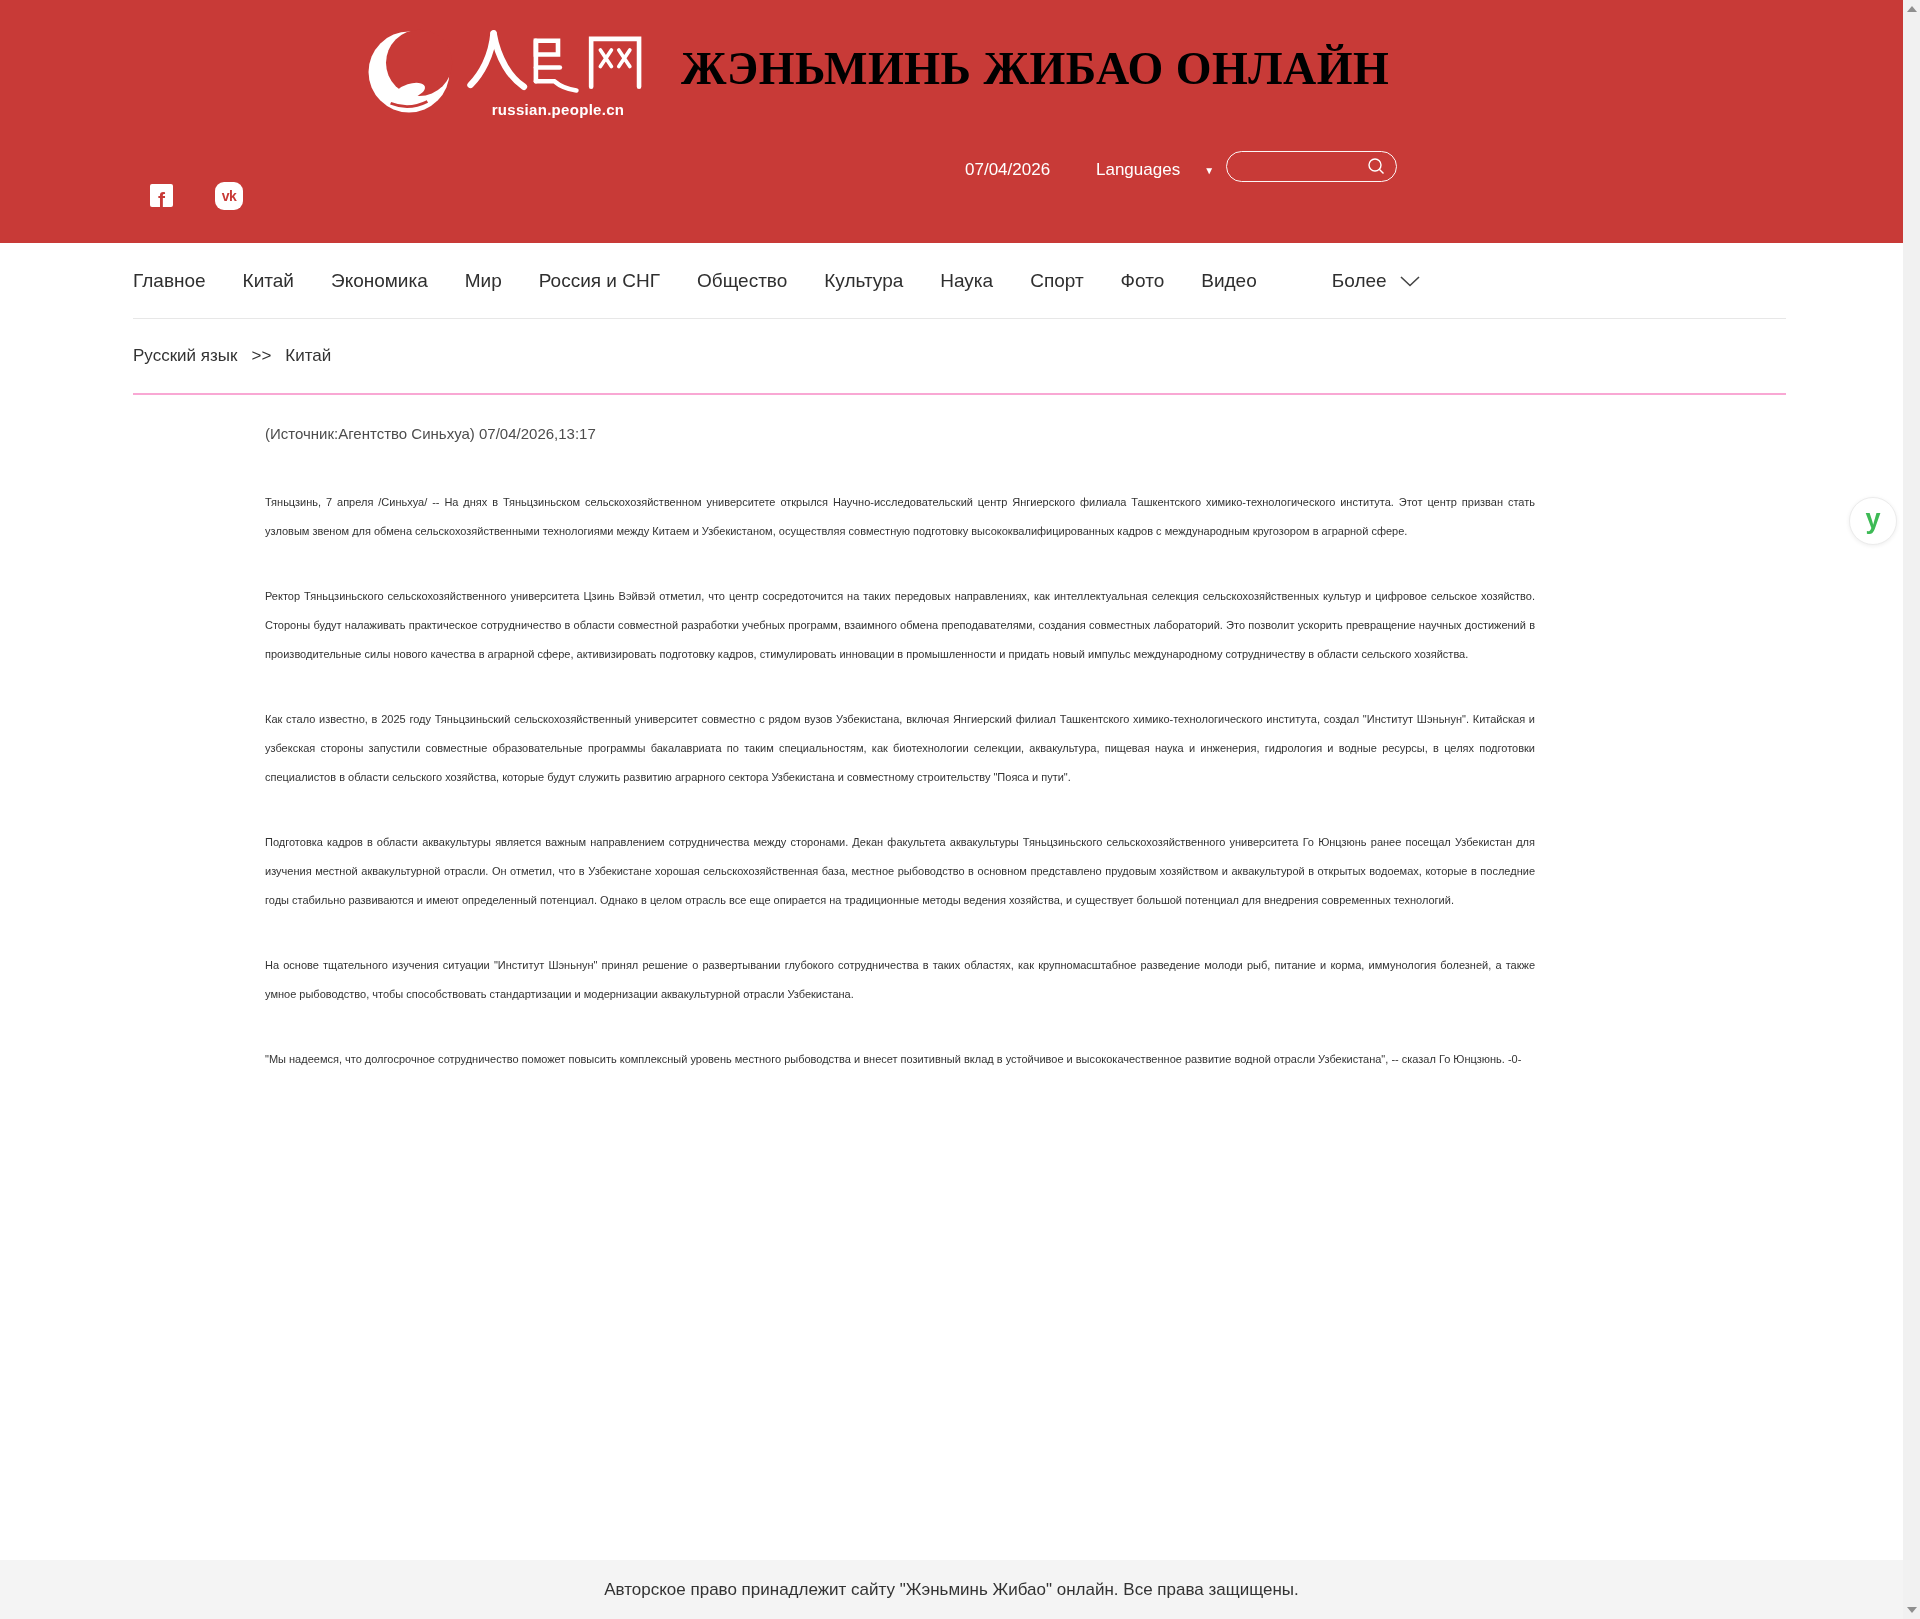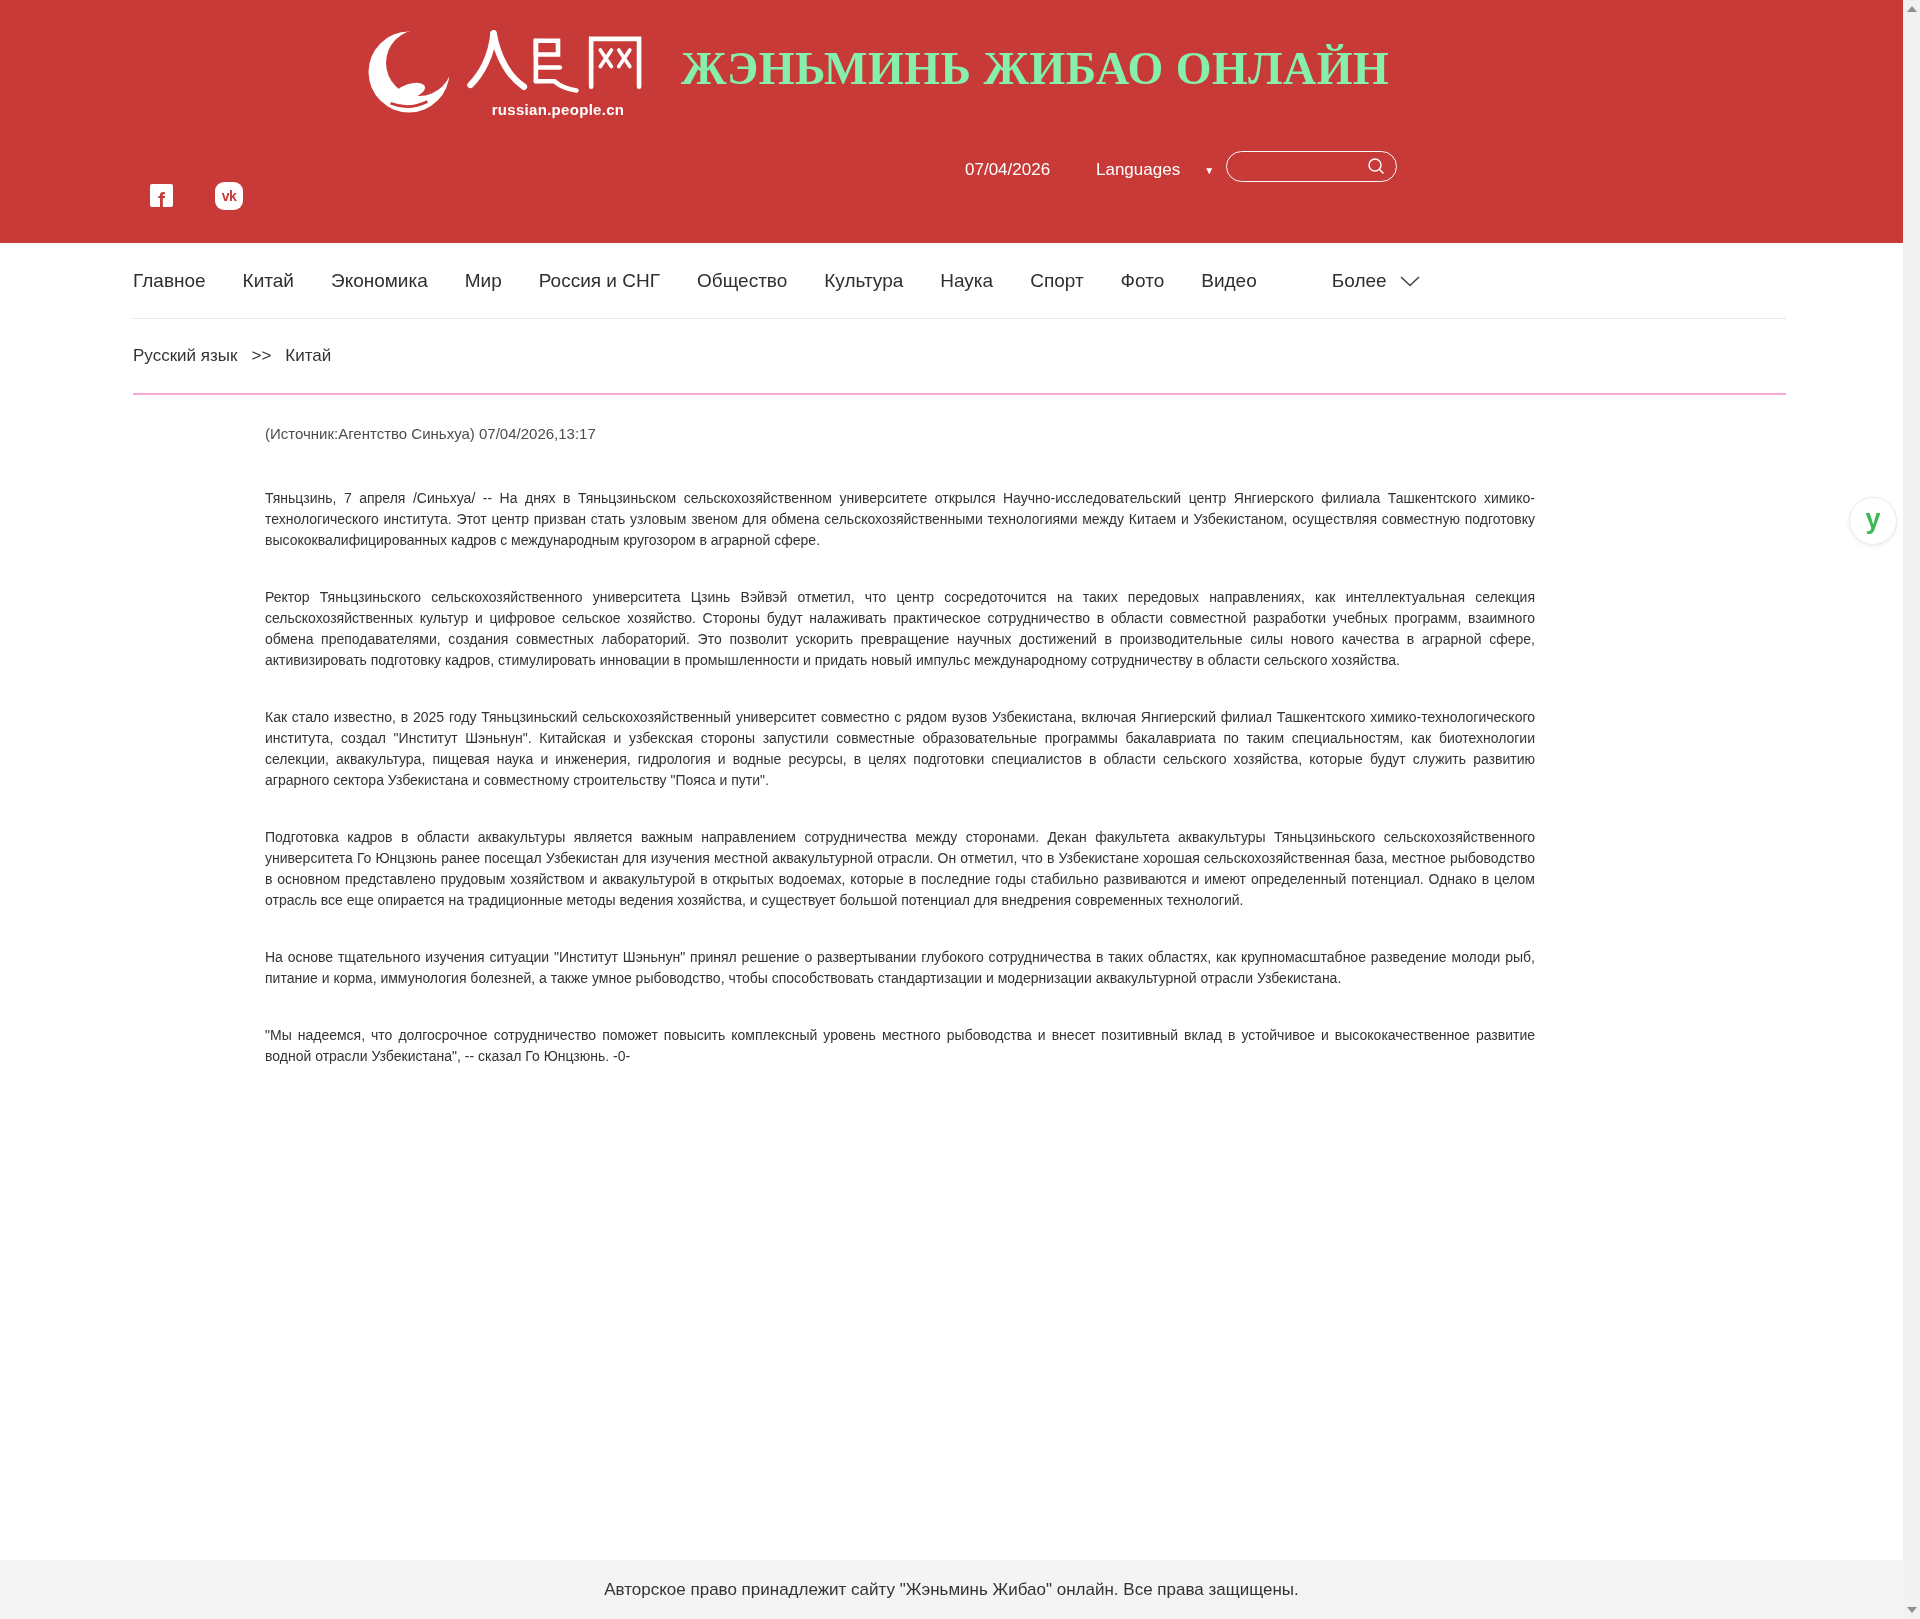--- a/index.html
+++ b/index.html
@@ -27,21 +27,21 @@
 
   
   .site-header { position: relative; height: 243px; background: #c83a37; }
   .logo-row { position: absolute; left: 363px; top: 26px; display: flex; align-items: flex-start; }
   .logo-moon svg { display: block; }
   .logo-text-col { margin-left: 8px; display: flex; flex-direction: column; align-items: center; }
   .logo-url { color: #fff; font-size: 15px; font-weight: bold; letter-spacing: 0.3px; margin-top: 1px; }
   .site-title {
     margin-left: 28px; margin-top: 16px;
     font-family: "Liberation Serif", serif;
-    font-weight: bold; font-size: 46px; color: #86efac;
+    font-weight: bold; font-size: 46px; color: #000000;
     letter-spacing: 0.5px; white-space: nowrap;
   }
   .social-fb {
     position: absolute; left: 150px; top: 184px;
     width: 23px; height: 23px; background: #fff; border-radius: 2px;
     overflow: hidden; display: flex; justify-content: center; cursor: pointer;
   }
   .social-fb span { color: #c83a37; font-weight: bold; font-size: 21px; line-height: 1; margin-top: 5px; }
   .social-vk {
     position: absolute; left: 215px; top: 182px;
@@ -74,21 +74,21 @@
     display: flex; align-items: center; gap: 14px;
     height: 76px; border-bottom: 2px solid #f9a8d4; font-size: 17px; color: #333;
   }
   .crumb-link { cursor: pointer; }
 
   
   .article { margin-left: 132px; width: 1270px; padding-top: 14px; }
   .article-title { font-size: 28px; line-height: 42px; font-weight: bold; color: #262626; max-width: 900px; }
   .article-source { margin-top: 16px; font-size: 15px; color: #4d4d4d; }
   .article-body { margin-top: 46px; }
-  .article-body p { font-size: 14px; line-height: 21px; text-align: justify; margin-bottom: 36px; color: #333; }
+  .article-body p { font-size: 11px; line-height: 29px; text-align: justify; margin-bottom: 36px; color: #333; }
 
   
   .float-widget {
     position: absolute; left: 1849px; top: 497px;
     width: 48px; height: 48px; border-radius: 50%;
     background: #fff; border: 1px solid #ececec;
     box-shadow: 0 1px 4px rgba(0,0,0,0.07);
     display: flex; align-items: center; justify-content: center;
     cursor: pointer; z-index: 30;
   }

